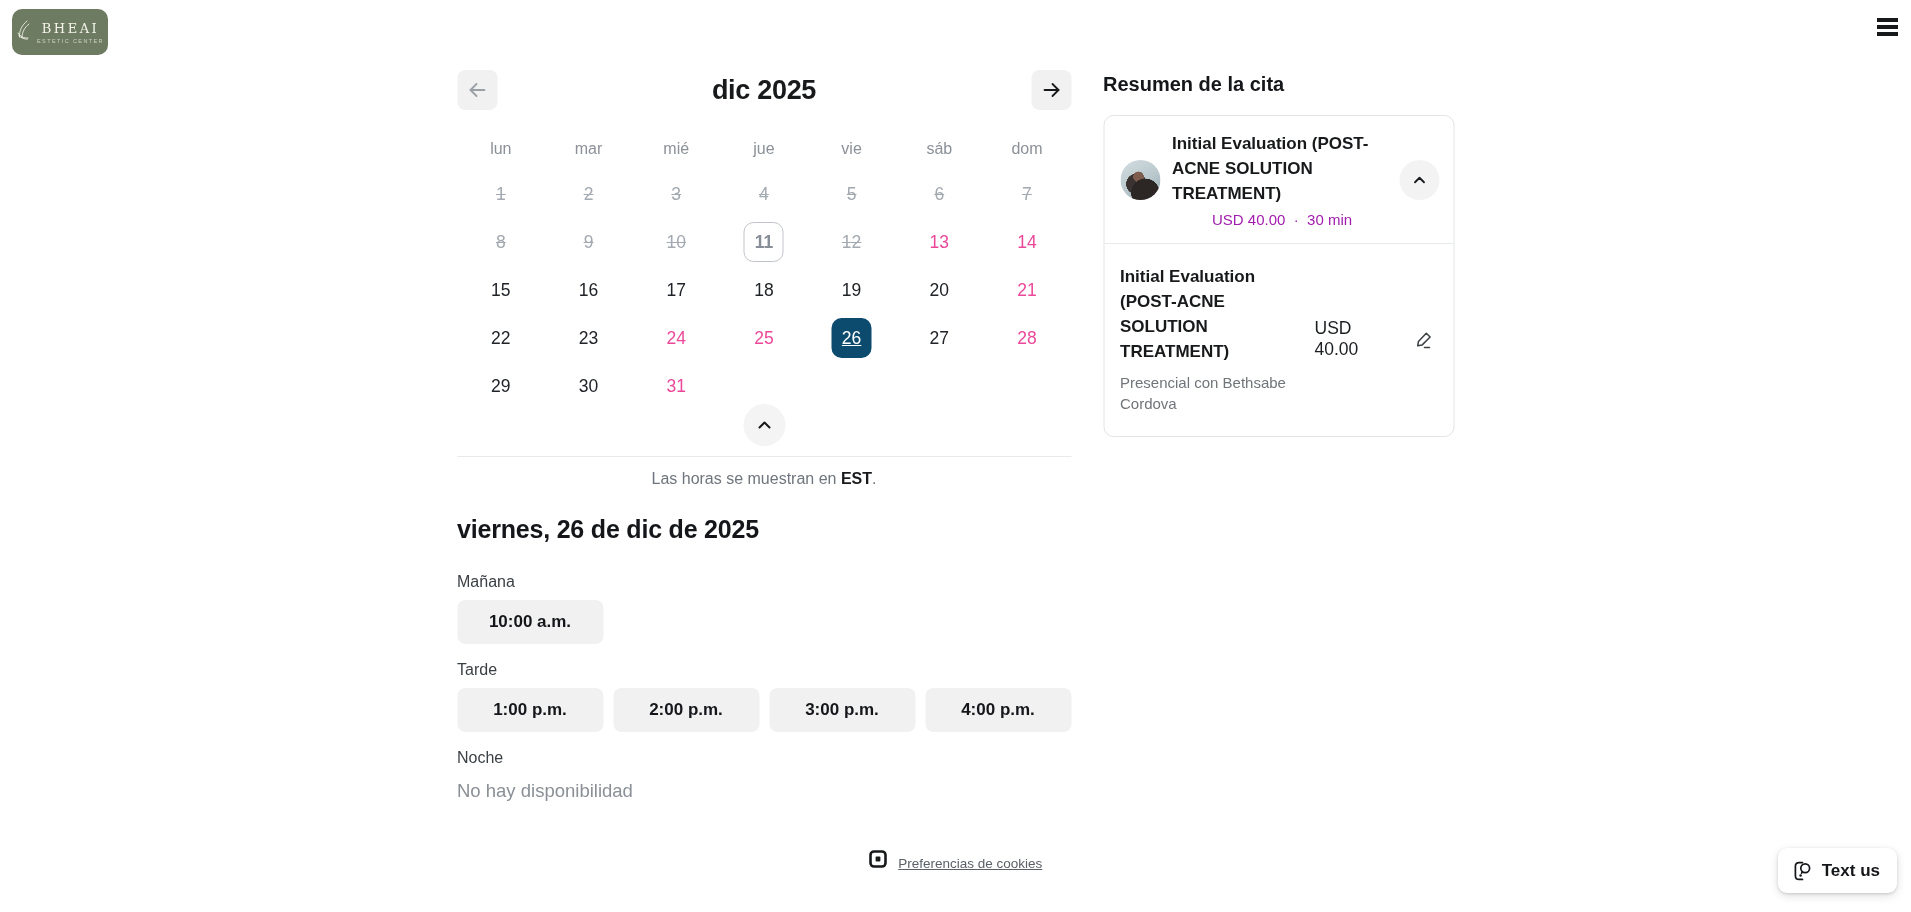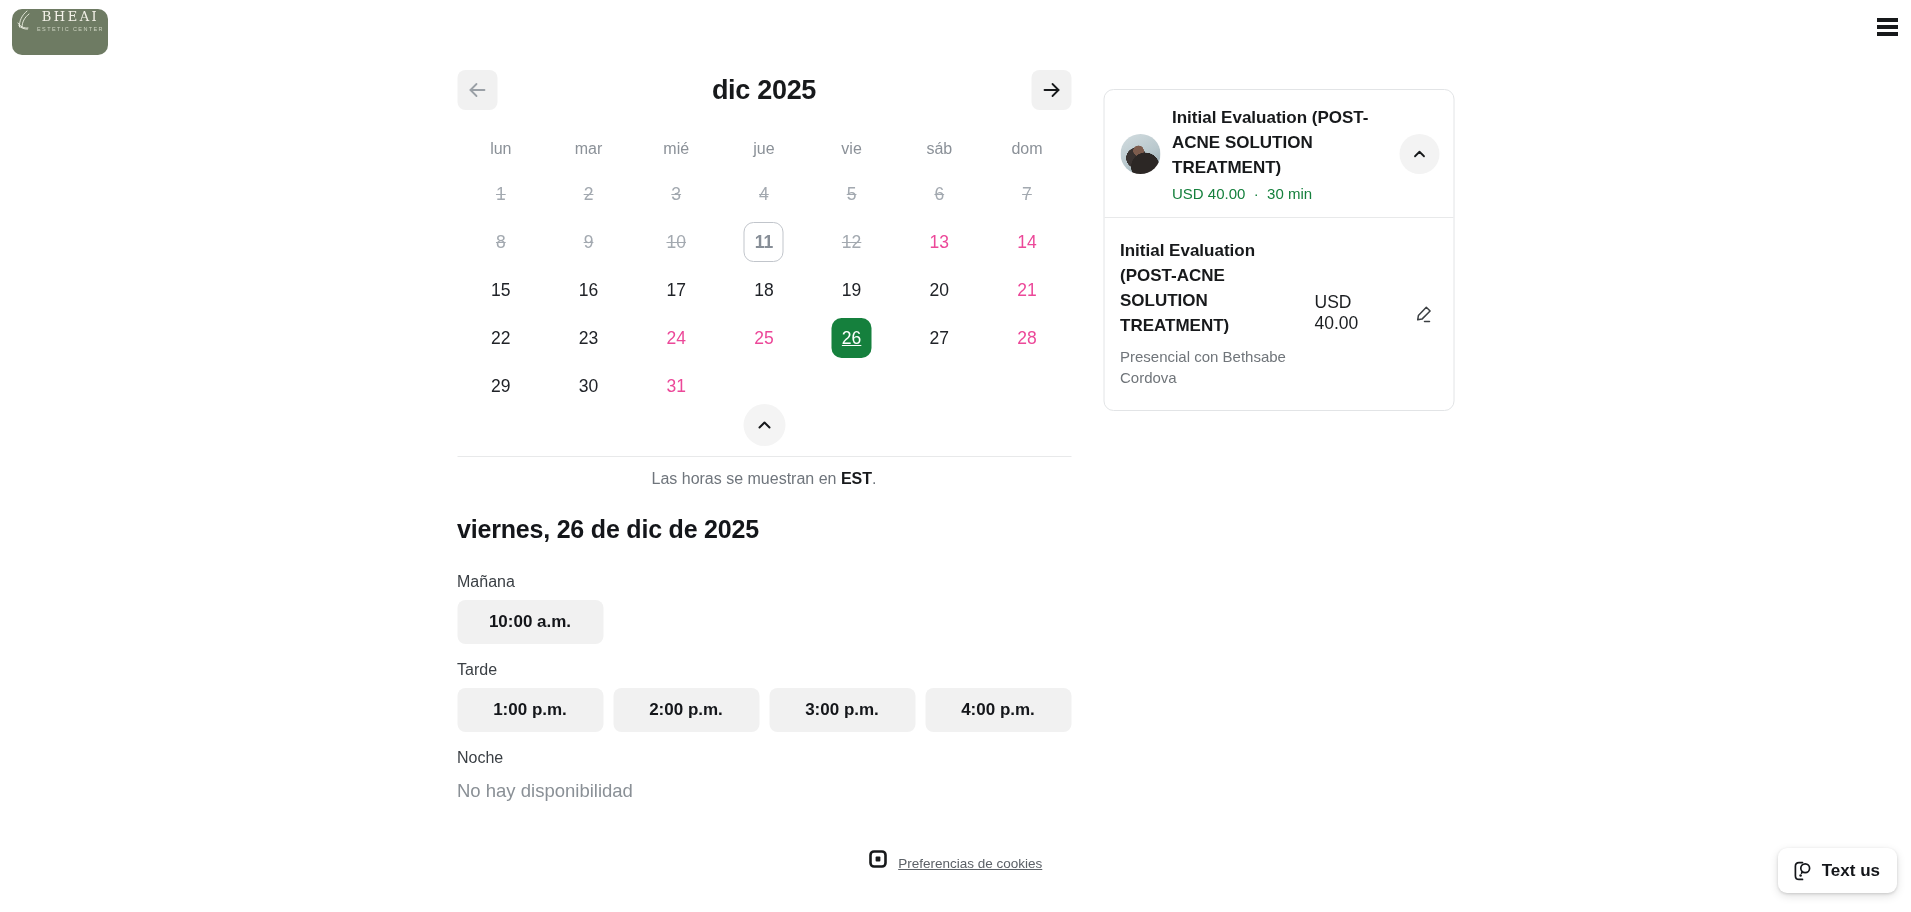--- a/index.html
+++ b/index.html
@@ -1,21 +1,21 @@
 <!DOCTYPE html>
 <html><head>
 <meta charset="utf-8">
 <style>
   * { margin:0; padding:0; box-sizing:border-box; }
   html,body { width:1911px; height:912px; background:#ffffff; font-family:"Liberation Sans", sans-serif; color:#202328; }
   .page { position:relative; width:1911px; height:912px; overflow:hidden; }
 
   
   .logo { position:absolute; left:12px; top:9px; width:96px; height:46px; border-radius:10px;
-          background:#6e7b63; display:flex; align-items:flex-start; justify-content:center; gap:5px; }
+          background:#6e7b63; display:flex; align-items:center; justify-content:center; gap:5px; }
   .logo-text { display:flex; flex-direction:column; align-items:center; }
   .logo-name { font-family:"DejaVu Serif", serif; font-size:13px; letter-spacing:2.5px; color:#f4f2e9; font-weight:400; }
   .logo-tag { font-size:5.5px; letter-spacing:1.4px; color:#ccd2c0; margin-top:2px; }
   .hamburger { position:absolute; right:12px; top:18px; width:22px; cursor:pointer; }
   .hamburger .bar { width:21px; height:3.6px; background:#17191b; margin-bottom:3.4px; }
   .hamburger .bar:last-child { margin-bottom:0; }
 
   
   .content { position:absolute; left:50%; transform:translateX(-50%); top:0; width:997px; padding-top:70px; display:flex; gap:32px; }
   .left-col { width:614px; }
@@ -24,21 +24,21 @@
   
   .cal-header { display:flex; align-items:center; justify-content:space-between; height:40px; }
   .nav-btn { width:40px; height:40px; border:none; border-radius:8px; background:#f1f1f1; display:flex; align-items:center; justify-content:center; cursor:pointer; }
   .cal-title { font-size:27px; font-weight:700; letter-spacing:-0.3px; color:#17191b; }
   .day-headers { display:grid; grid-template-columns:repeat(7,87.7px); margin-top:30px; }
   .day-h { text-align:center; font-size:16px; color:#8b9198; }
   .cal-grid { display:grid; grid-template-columns:repeat(7,87.7px); margin-top:12px; }
   .cell { height:48px; display:flex; align-items:center; justify-content:center; }
   .num { width:40px; height:40px; display:flex; align-items:center; justify-content:center; font-size:17.5px; border-radius:10px; }
   .num.available { color:#202328; cursor:pointer; }
-  .num.selected  { background:#15803d; color:#ffffff; cursor:pointer;text-decoration:underline; }
+  .num.selected  { background:#0c4a6e; color:#ffffff; cursor:pointer;text-decoration:underline; }
   .num.today     { border:1.5px solid #c1c5cb; color:#878e97; font-weight:700; }
   .num.struck    { color:#a3a9b0; text-decoration:line-through; }
   .num.disabled  { color:#ec4899; }
   .collapse-btn { width:42px; height:42px; border:none; border-radius:50%; background:#f4f4f4; display:flex; align-items:center; justify-content:center; margin:-6px auto 0; cursor:pointer; }
   .divider { border:none; border-top:1px solid #e8e9ea; margin-top:10px; }
   .tz-note { margin-top:13px; text-align:center; font-size:16px; color:#6f757c; }
   .tz-note b { color:#17191b; }
 
   
   .date-heading { margin-top:27px; font-size:25px; font-weight:700; letter-spacing:-0.2px; color:#14161a; }
@@ -53,21 +53,21 @@
   .summary-card { margin-top:19px; border:1px solid #e2e4e6; border-radius:10px; background:#fff; }
   .card-top { display:flex; align-items:center; gap:12px; padding:15px 14px 15px 16px; }
   .avatar { width:40px; height:40px; border-radius:50%; flex:none;
             background:
               radial-gradient(circle at 62% 82%, #2c2725 0 34%, transparent 35%),
               radial-gradient(circle at 45% 42%, #7d5c4d 0 16%, transparent 17%),
               radial-gradient(circle at 40% 60%, #3a3331 0 30%, transparent 31%),
               linear-gradient(150deg,#d3dde0 0%, #b9c8cd 55%, #93a6ad 100%); }
   .svc-head { flex:1; }
   .svc-title { font-size:17px; font-weight:700; line-height:25px; color:#17191b; }
-  .svc-meta { margin-top:5px; font-size:15px; color:#15803d; }
+  .svc-meta { margin-top:5px; font-size:15px; color:#a21caf;margin-left:40px; }
   .round-btn { width:40px; height:40px; border:none; border-radius:50%; background:#f3f3f3; display:flex; align-items:center; justify-content:center; flex:none; cursor:pointer; }
   .card-divider { border:none; border-top:1px solid #e8e9ea; }
   .card-detail { display:flex; align-items:center; justify-content:space-between; padding:20px 16px 22px 16px; }
   .detail-left { width:198px; }
   .detail-title { font-size:17px; font-weight:700; line-height:25px; color:#17191b; }
   .detail-staff { margin-top:8px; font-size:15px; line-height:21px; color:#70757a; }
   .detail-right { display:flex; align-items:center; gap:15px; padding-right:3px; }
   .detail-price { font-size:17.5px; color:#1b1e21; }
   .icon-btn { border:none; background:transparent; cursor:pointer; display:flex; align-items:center; }
 
@@ -257,20 +257,21 @@
             <button class="chip">3:00 p.m.</button>
             <button class="chip">4:00 p.m.</button>
           </div>
           <div class="slot-label">Noche</div>
           <div class="empty-text">No hay disponibilidad</div>
         </div>
 
     </div>
 
     <div class="right-col">
+      <div class="summary-heading">Resumen de la cita</div>
 
       <div class="summary-card">
 
         <div class="card-top">
           <div class="avatar"></div>
           <div class="svc-head">
             <div class="svc-title">Initial Evaluation (POST-ACNE SOLUTION TREATMENT)</div>
             <div class="svc-meta">
               <span>USD 40.00</span>
               &nbsp;<span>·</span>&nbsp;

